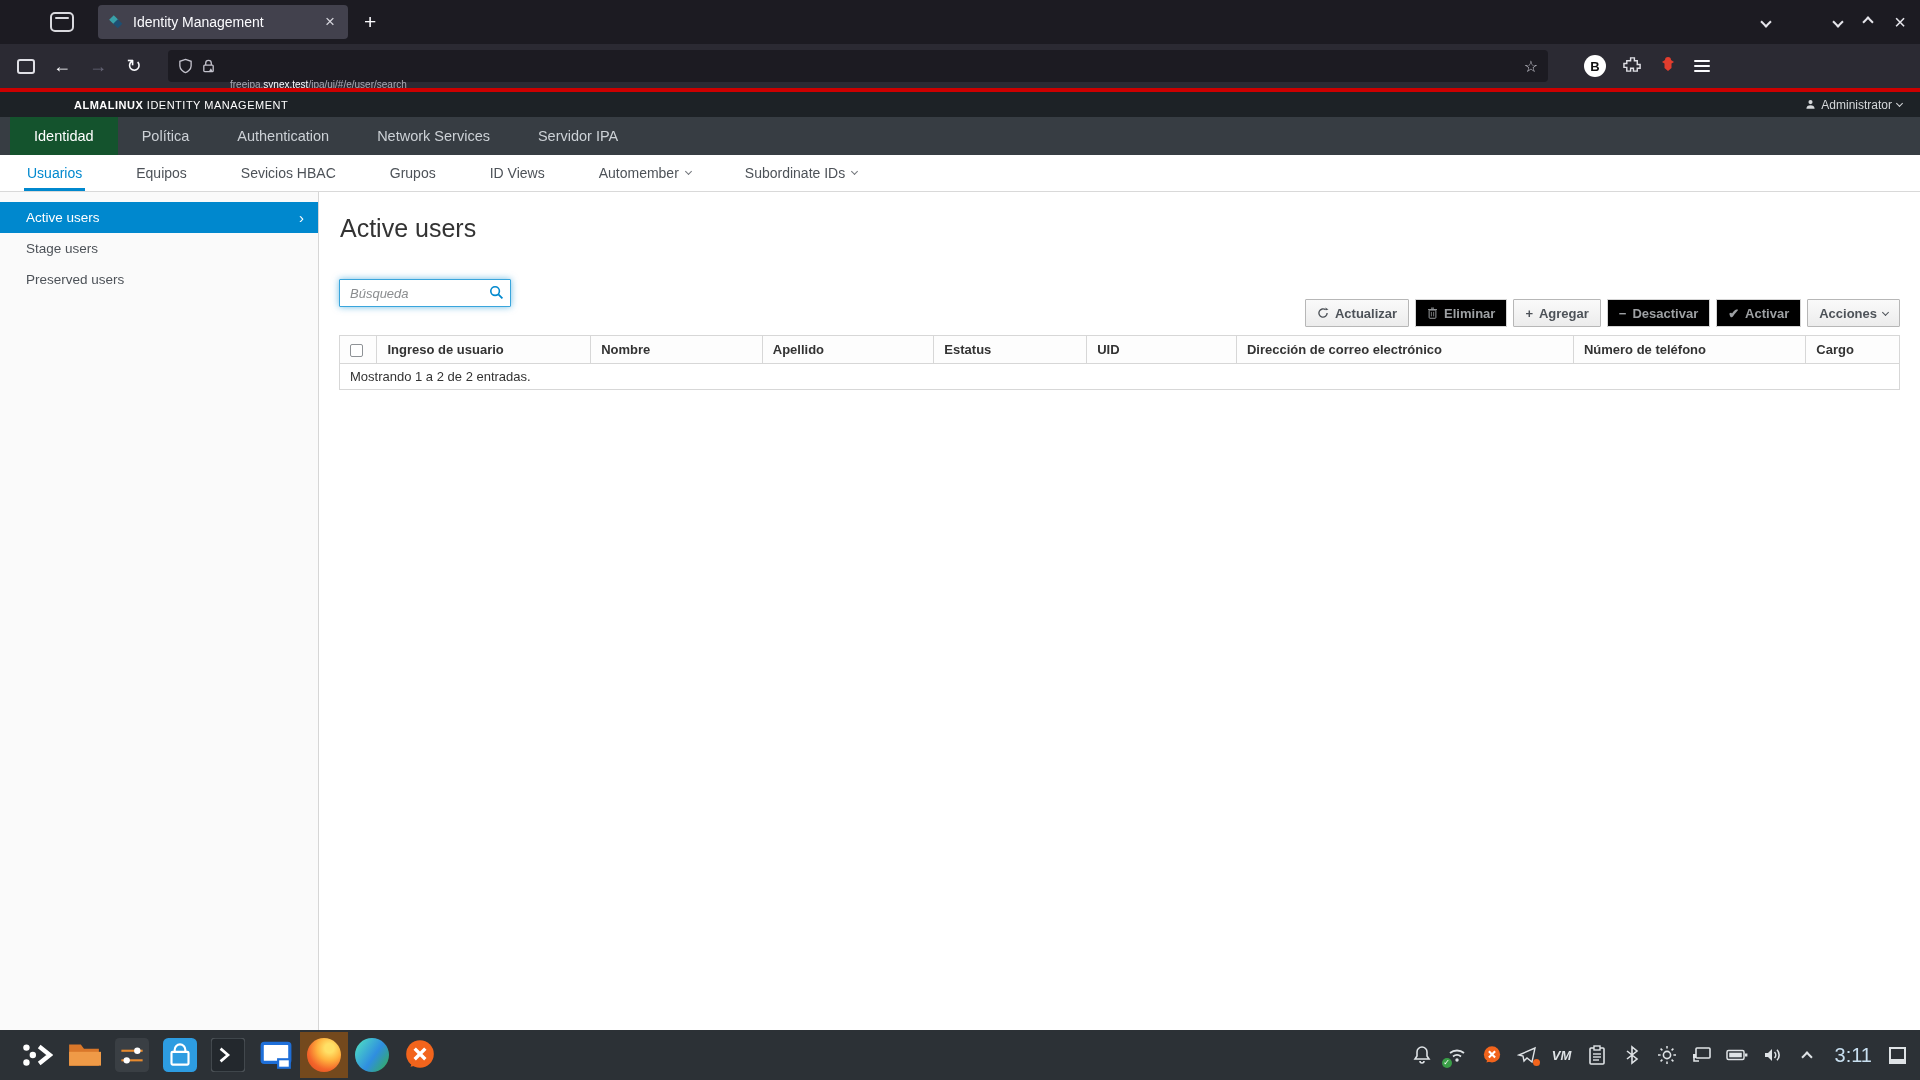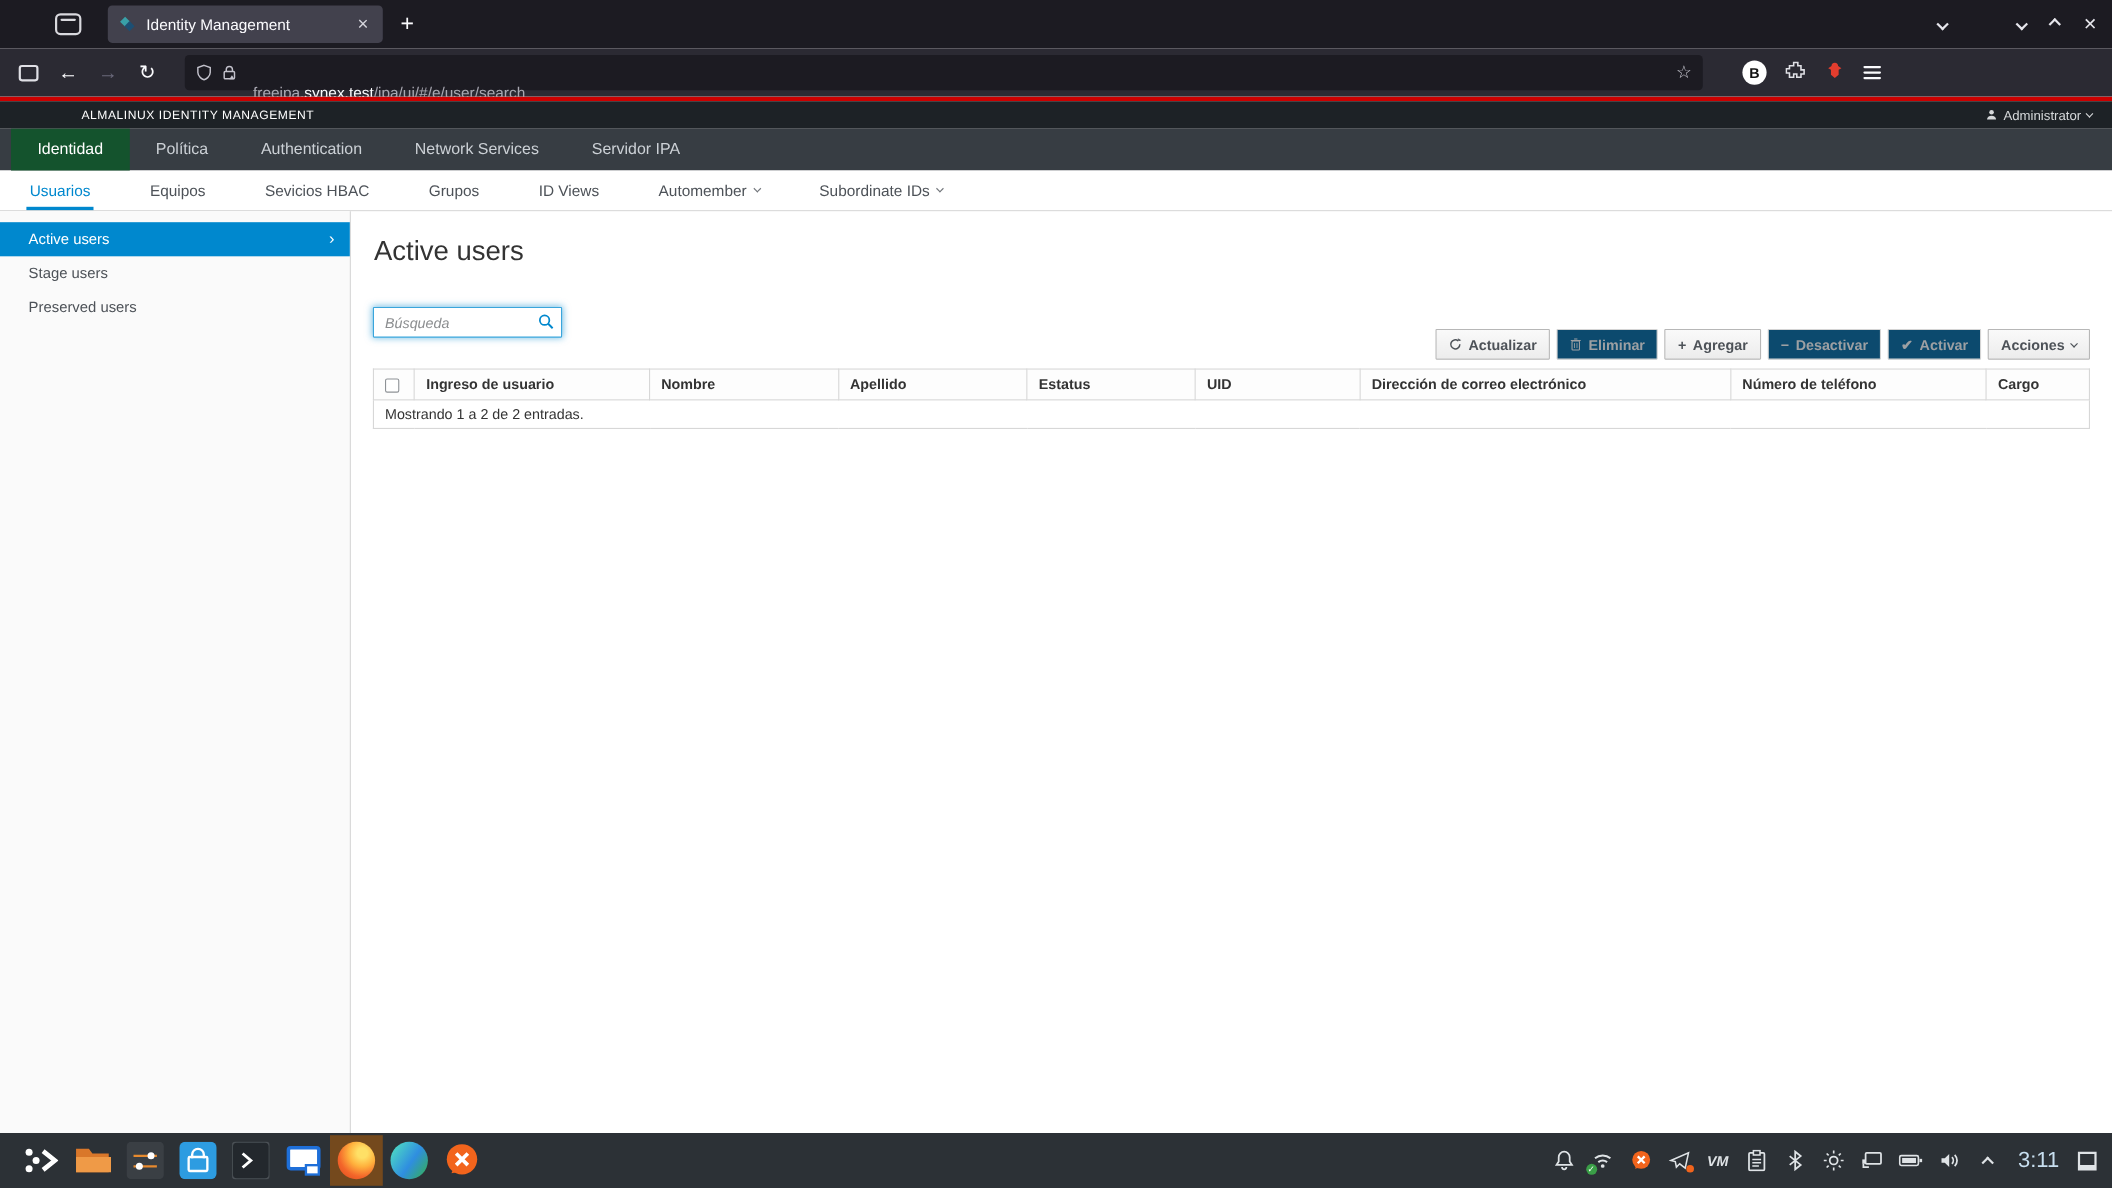--- a/index.html
+++ b/index.html
@@ -30,35 +30,35 @@
 
   .toolbar { position:absolute; top:44px; left:0; width:1920px; height:44px;
     background:#2b2a33; display:flex; align-items:center; }
   .navbtn { color:#fbfbfe; font-size:18px; width:36px; text-align:center; cursor:pointer; }
   .navbtn.disabled { color:#69687a; }
   .sbtoggle { width:18px; height:15px; border:2px solid #e0e0e6; border-radius:3px;
     margin:0 9px 0 17px; cursor:pointer; }
   .urlbar { margin-left:16px; width:1380px; height:32px; background:#1c1b22;
     border-radius:4px; display:flex; align-items:center; padding:0 10px; }
   .urlicon { margin-right:8px; display:flex; }
-  .urltext { font-size:14px; color:#a9a8b2; margin-left:6px;margin-top:36px; }
+  .urltext { font-size:10px; color:#a9a8b2; margin-left:6px;margin-top:36px; }
   .urltext .host { color:#fbfbfe; }
   .star { margin-left:auto; color:#cfcfd8; font-size:16px; cursor:pointer; }
   .extrow { display:flex; align-items:center; gap:17px; margin-left:36px; }
   .bcircle { width:22px; height:22px; border-radius:50%; background:#fff; color:#111;
     font-weight:bold; font-size:13px; display:flex; align-items:center; justify-content:center; cursor:pointer; }
   .hamb { width:16px; height:12px; display:flex; flex-direction:column; justify-content:space-between; cursor:pointer; }
   .hamb i { height:2px; background:#fbfbfe; border-radius:1px; }
 
   
   .page { position:absolute; top:88px; left:0; width:1920px; height:942px; background:#fff; }
   .redline { height:4px; background:#cc0000; }
   .masthead { height:25px; background:#1d2226; display:flex; align-items:center;
     padding:0 18px 0 74px; color:#fff; font-size:11px; letter-spacing:.5px; }
-  .brand b { font-weight:normal;margin-top:48px; }
+  .brand b { font-weight:bold;margin-top:48px; }
   .usermenu { margin-left:auto; display:flex; align-items:center; gap:5px;
     color:#d5d8da; font-size:12px; letter-spacing:0; cursor:pointer; }
   .usermenu .chv { width:5px; height:5px; border-width:1.5px; margin-top:-3px; }
 
   .primnav { height:38px; background:#373d43; display:flex; padding-left:10px; }
   .ptab { padding:0 24px; display:flex; align-items:center; color:#ccd1d6;
     font-size:14.5px; cursor:pointer; }
   .ptab.active { background:#14532d; color:#fff; }
 
   .secnav { height:37px; background:#fff; border-bottom:1px solid #d9d9d9;
@@ -84,21 +84,21 @@
   .search { position:relative; width:172px; height:28px; }
   .search input { width:100%; height:100%; border:1px solid #39a5dc; border-radius:1px;
     padding:0 26px 0 10px; font-size:13px; font-family:"Liberation Sans",sans-serif;
     box-shadow:0 0 7px rgba(0,136,206,.55); outline:none; color:#333; }
   .search input::placeholder { font-style:italic; color:#8b8d8f; }
   .sicon { position:absolute; right:7px; top:6px; }
   .btns { display:flex; gap:6px;margin-top:40px; }
   .btn { height:28px; padding:0 11px; font-size:13px; font-weight:bold; color:#4d5258;
     background:linear-gradient(#fafafa,#ececec); border:1px solid #b7b7b7; border-radius:1px;
     display:flex; align-items:center; gap:6px; cursor:pointer; }
-  .btn.disabled { color:#9da0a3; border-color:#d4d4d4; background:#0c4a6e; cursor:default;justify-content:space-between; }
+  .btn.disabled { color:#9da0a3; border-color:#d4d4d4; background:#000000; cursor:default;justify-content:space-between; }
   .btn .chv { width:5px; height:5px; border-width:1.5px; margin-top:-2px; color:#4d5258; }
   .glyph-ic { font-weight:bold; }
 
   table.users { width:100%; border-collapse:collapse; font-size:13px; color:#333; }
   .users th, .users td { border:1px solid #d7d7d7; padding:3px 10px; height:26px;
     text-align:left; font-weight:normal; vertical-align:middle; white-space:nowrap; }
   .users th { font-weight:bold; background:#fdfdfd; height:28px; }
   .users tr.striped td { background:#f5f5f5; }
   .users a { color:#0088ce; text-decoration:none; cursor:pointer; }
   .cb { display:inline-block; width:13px; height:13px; border:1px solid #8e9296;

